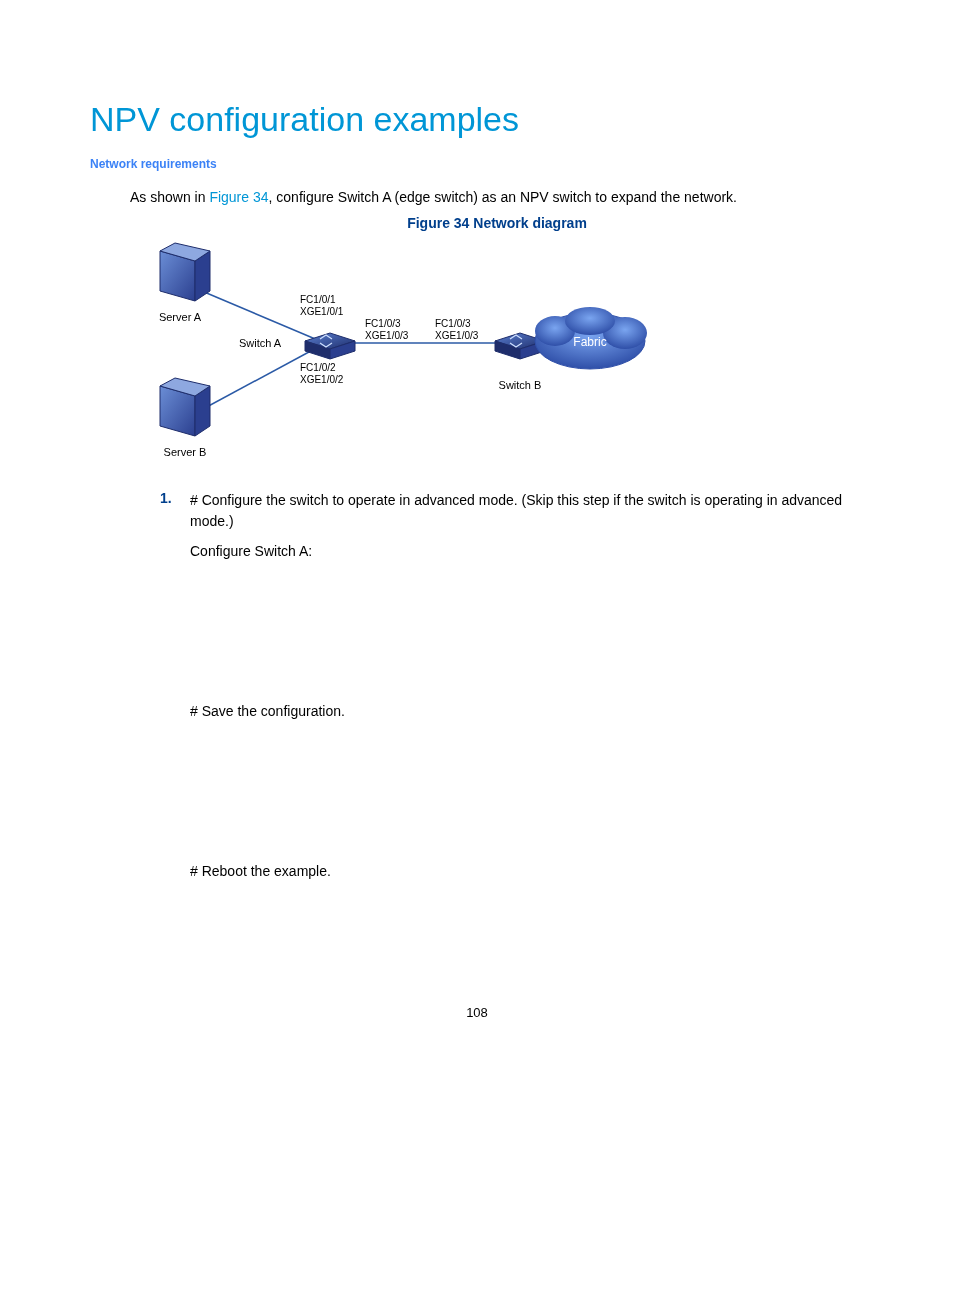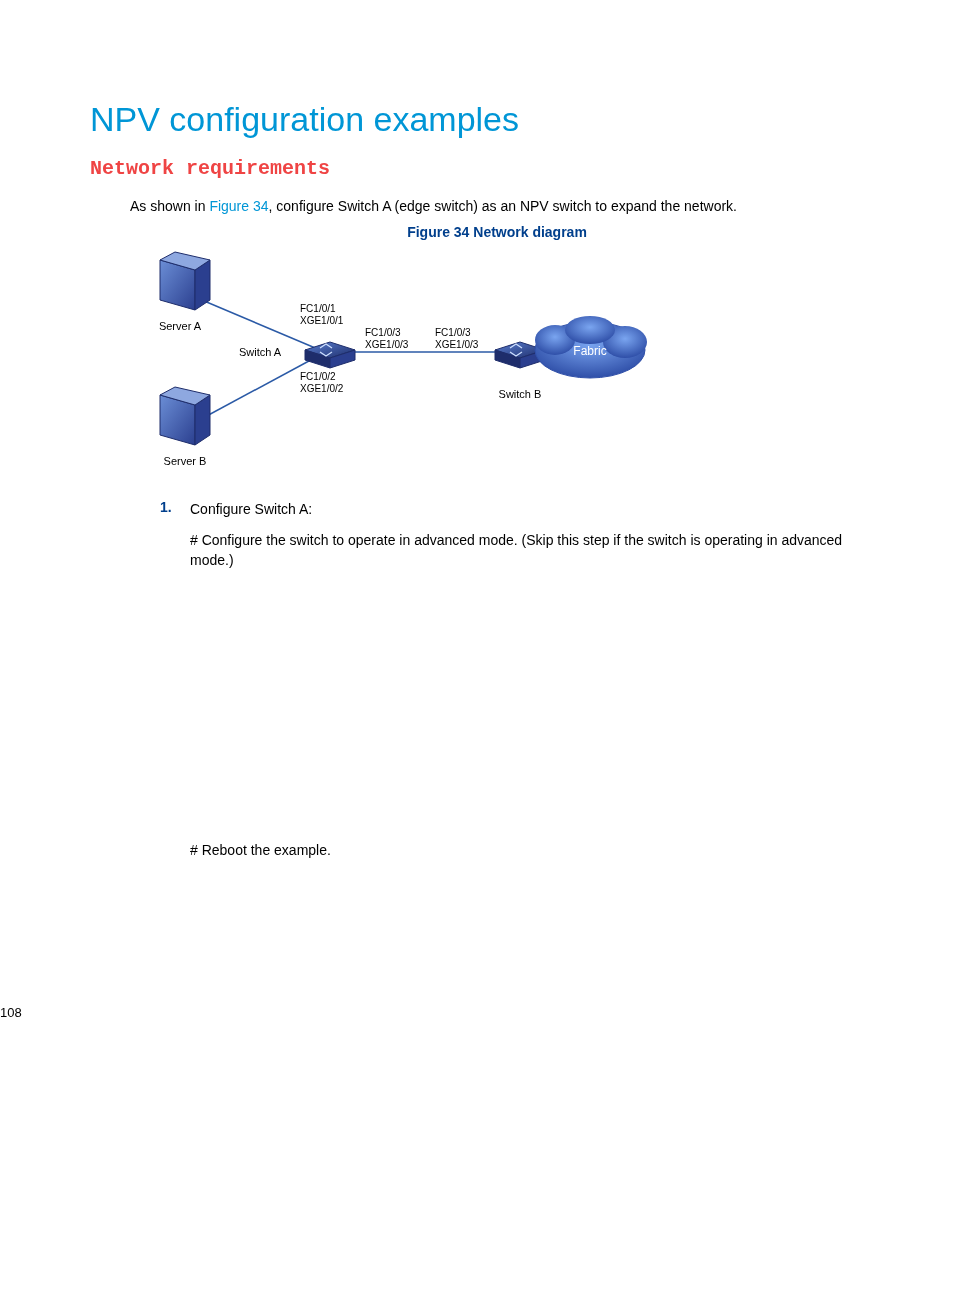--- a/index.html
+++ b/index.html
@@ -24,25 +24,25 @@
     font-family: "Century Gothic", "Futura", Arial, sans-serif;
   }
   .h2 {
     color: #0096d6;
     font-size: 26px;
     font-weight: 400;
     margin: 0 0 20px 0;
     font-family: "Century Gothic", "Futura", Arial, sans-serif;
   }
   .h3 {
-    color: #ef4444;
-    font-size: 20px;
+    color: #3b82f6;
+    font-size: 12px;
     font-weight: 700;
     margin: 0 0 12px 0;
-    font-family: Liberation Mono, monospace;
+    font-family: Liberation Sans, sans-serif;
   }
   .h4 {
     color: #003f8c;
     font-size: 14px;
     font-weight: 700;
     margin: 8px 0 10px 40px;
     font-family: "Century Gothic", "Futura", Arial, sans-serif;
     text-align: center;
   }
   .body-text {
@@ -79,21 +79,21 @@
     height: 130px;
   }
   .step-gap2 {
     height: 110px;
   }
   .pagenum {
     position: absolute;
     bottom: 40px;
     left: 0;
     width: 100%;
-    text-align: left;
+    text-align: center;
     font-size: 13px;
     font-family: "Century Gothic", "Futura", Arial, sans-serif;
   }
   .diagram {
     width: 530px;
     height: 225px;
     margin: 0 0 20px 40px;
   }
 </style>
 </head>
@@ -180,23 +180,24 @@
     <text x="235" y="98" font-size="10" font-family="Arial">XGE1/0/3</text>
 
     <text x="305" y="86" font-size="10" font-family="Arial">FC1/0/3</text>
     <text x="305" y="98" font-size="10" font-family="Arial">XGE1/0/3</text>
   </svg>
 
 
   <div class="ol-item">
     <div class="ol-num">1.</div>
     <div class="step-body">
+      <div class="step-p"># Configure the switch to operate in advanced mode. (Skip this step if the switch is operating in advanced mode.)</div>
       <div class="step-p">Configure Switch A:</div>
-      <div class="step-p"># Configure the switch to operate in advanced mode. (Skip this step if the switch is operating in advanced mode.)</div>
       <div class="step-gap"></div>
+      <div class="step-p"># Save the configuration.</div>
       <div class="step-gap"></div>
       <div class="step-p"># Reboot the example.</div>
       <div class="step-gap2"></div>
     </div>
   </div>
 
   <div class="pagenum">108</div>
 </div>
 
 </body></html>

